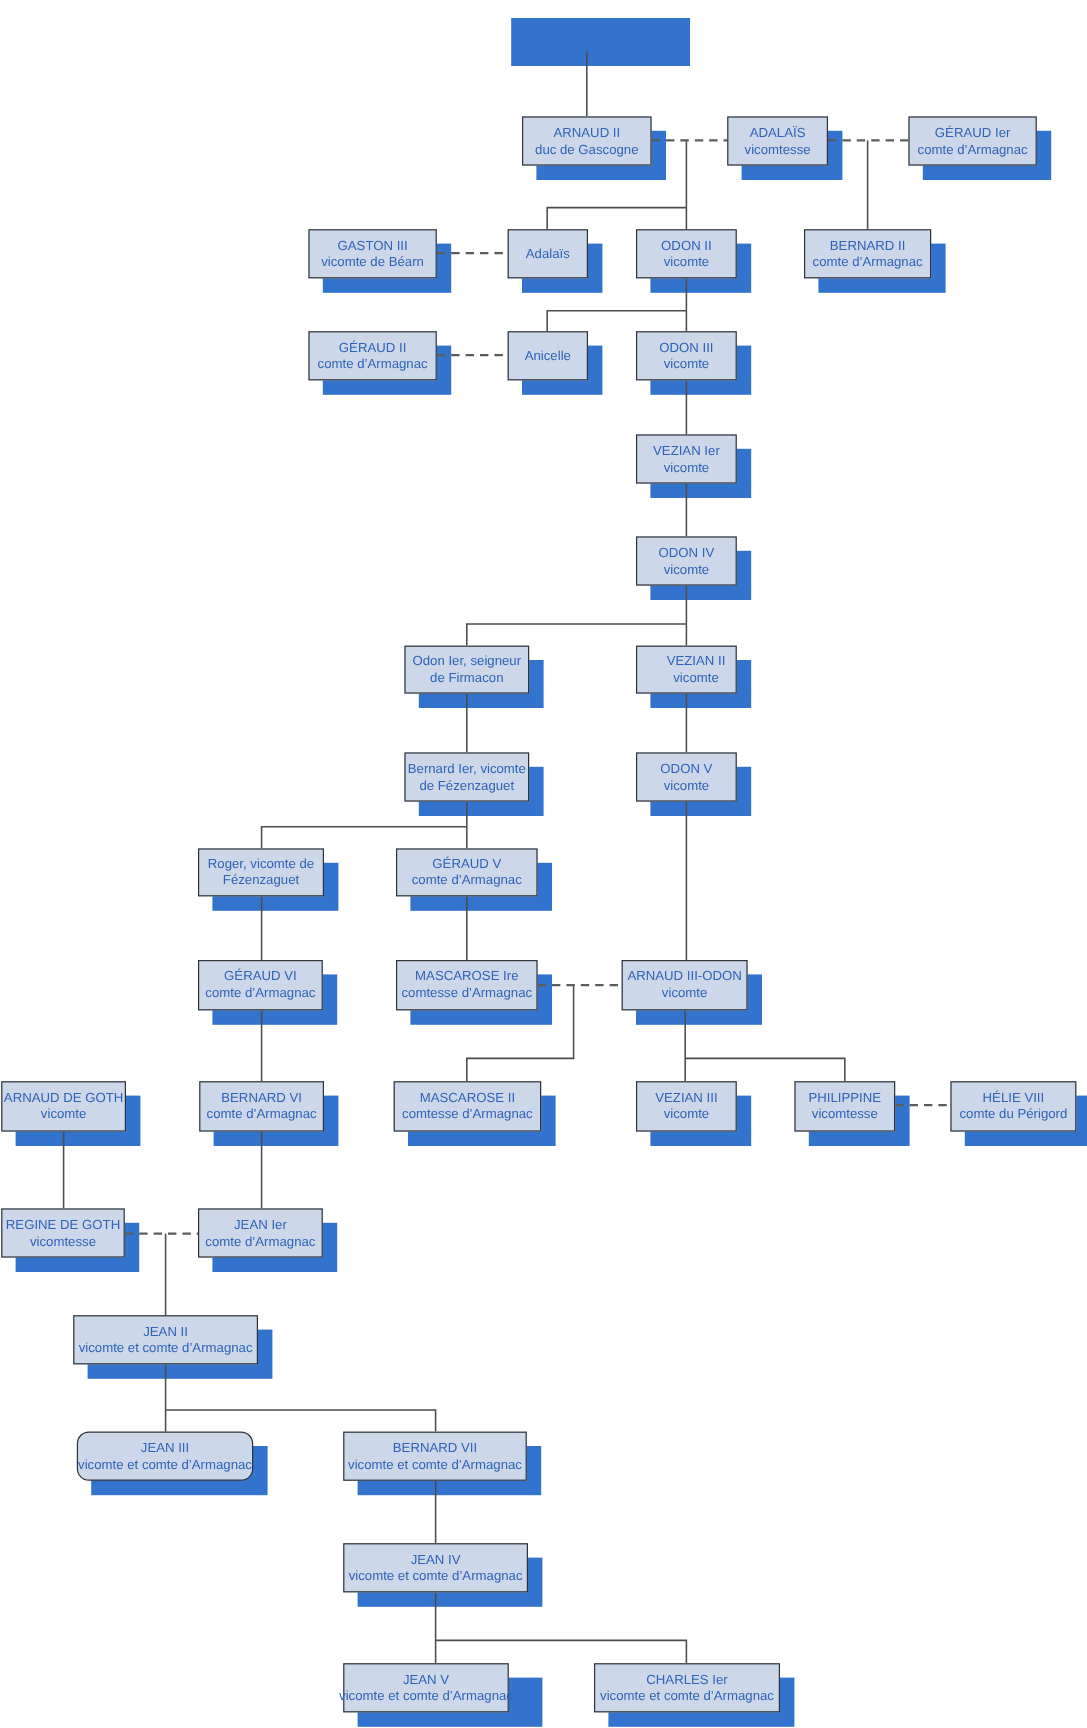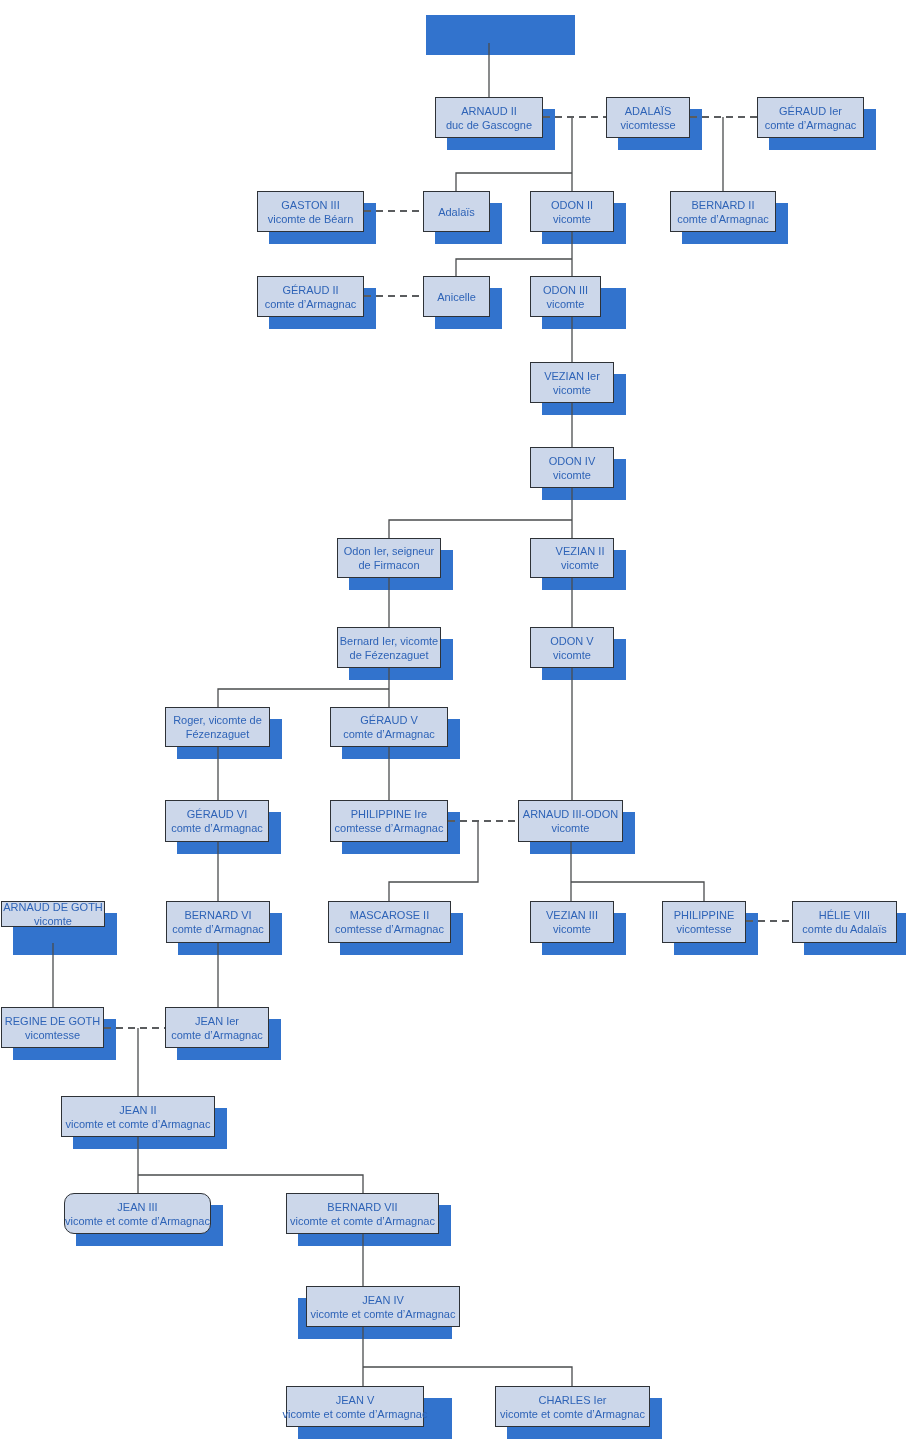--- a/index.html
+++ b/index.html
@@ -131,21 +131,21 @@
       <div class="node-name">BERNARD II</div>
       <div class="node-title">comte d’Armagnac</div>
     </div>
     <div class="node" style="left: 257px; top: 276px; width: 107px; height: 41px;">
       <div class="node-name">GÉRAUD II</div>
       <div class="node-title">comte d’Armagnac</div>
     </div>
     <div class="node" style="left: 423px; top: 276px; width: 67px; height: 41px;">
       <div class="node-name">Anicelle</div>
     </div>
-    <div class="node" style="left: 530px; top: 276px; width: 71px; height: 41px;">
+    <div class="node" style="left: 530px; top: 276px; width: 84px; height: 41px;">
       <div class="node-name">ODON III</div>
       <div class="node-title">vicomte</div>
     </div>
     <div class="node" style="left: 530px; top: 362px; width: 84px; height: 41px;">
       <div class="node-name">VEZIAN Ier</div>
       <div class="node-title">vicomte</div>
     </div>
     <div class="node" style="left: 530px; top: 447px; width: 84px; height: 41px;">
       <div class="node-name">ODON IV</div>
       <div class="node-title">vicomte</div>
@@ -172,28 +172,28 @@
     </div>
     <div class="node" style="left: 330px; top: 707px; width: 118px; height: 40px;">
       <div class="node-name">GÉRAUD V</div>
       <div class="node-title">comte d’Armagnac</div>
     </div>
     <div class="node" style="left: 165px; top: 800px; width: 104px; height: 42px;">
       <div class="node-name">GÉRAUD VI</div>
       <div class="node-title">comte d’Armagnac</div>
     </div>
     <div class="node" style="left: 330px; top: 800px; width: 118px; height: 42px;">
-      <div class="node-name">PHILIPPINE Ire</div>
+      <div class="node-name">MASCAROSE Ire</div>
       <div class="node-title">comtesse d’Armagnac</div>
     </div>
     <div class="node" style="left: 518px; top: 800px; width: 105px; height: 42px;">
       <div class="node-name">ARNAUD III-ODON</div>
       <div class="node-title">vicomte</div>
     </div>
-    <div class="node" style="left: 1px; top: 901px; width: 104px; height: 26px;">
+    <div class="node" style="left: 1px; top: 901px; width: 104px; height: 42px;">
       <div class="node-name">ARNAUD DE GOTH</div>
       <div class="node-title">vicomte</div>
     </div>
     <div class="node" style="left: 166px; top: 901px; width: 104px; height: 42px;">
       <div class="node-name">BERNARD VI</div>
       <div class="node-title">comte d’Armagnac</div>
     </div>
     <div class="node" style="left: 328px; top: 901px; width: 123px; height: 42px;">
       <div class="node-name">MASCAROSE II</div>
       <div class="node-title">comtesse d’Armagnac</div>
@@ -201,21 +201,21 @@
     <div class="node" style="left: 530px; top: 901px; width: 84px; height: 42px;">
       <div class="node-name">VEZIAN III</div>
       <div class="node-title">vicomte</div>
     </div>
     <div class="node" style="left: 662px; top: 901px; width: 84px; height: 42px;">
       <div class="node-name">PHILIPPINE</div>
       <div class="node-title">vicomtesse</div>
     </div>
     <div class="node" style="left: 792px; top: 901px; width: 105px; height: 42px;">
       <div class="node-name">HÉLIE VIII</div>
-      <div class="node-title">comte du Adalaïs</div>
+      <div class="node-title">comte du Périgord</div>
     </div>
     <div class="node" style="left: 1px; top: 1007px; width: 103px; height: 41px;">
       <div class="node-name">REGINE DE GOTH</div>
       <div class="node-title">vicomtesse</div>
     </div>
     <div class="node" style="left: 165px; top: 1007px; width: 104px; height: 41px;">
       <div class="node-name">JEAN Ier</div>
       <div class="node-title">comte d’Armagnac</div>
     </div>
     <div class="node" style="left: 61px; top: 1096px; width: 154px; height: 41px;">
@@ -223,21 +223,21 @@
       <div class="node-title">vicomte et comte d’Armagnac</div>
     </div>
     <div class="node" style="left: 64px; top: 1193px; width: 147px; height: 41px; border-radius: 10px;">
       <div class="node-name">JEAN III</div>
       <div class="node-title">vicomte et comte d’Armagnac</div>
     </div>
     <div class="node" style="left: 286px; top: 1193px; width: 153px; height: 41px;">
       <div class="node-name">BERNARD VII</div>
       <div class="node-title">vicomte et comte d’Armagnac</div>
     </div>
-    <div class="node" style="left: 286px; top: 1286px; width: 154px; height: 41px; margin-left: 20px;">
+    <div class="node" style="left: 286px; top: 1286px; width: 154px; height: 41px;">
       <div class="node-name">JEAN IV</div>
       <div class="node-title">vicomte et comte d’Armagnac</div>
     </div>
     <div class="node" style="left: 286px; top: 1386px; width: 138px; height: 41px;">
       <div class="node-name">JEAN V</div>
       <div class="node-title">vicomte et comte d’Armagnac</div>
     </div>
     <div class="node" style="left: 495px; top: 1386px; width: 155px; height: 41px;">
       <div class="node-name">CHARLES Ier</div>
       <div class="node-title">vicomte et comte d’Armagnac</div>

